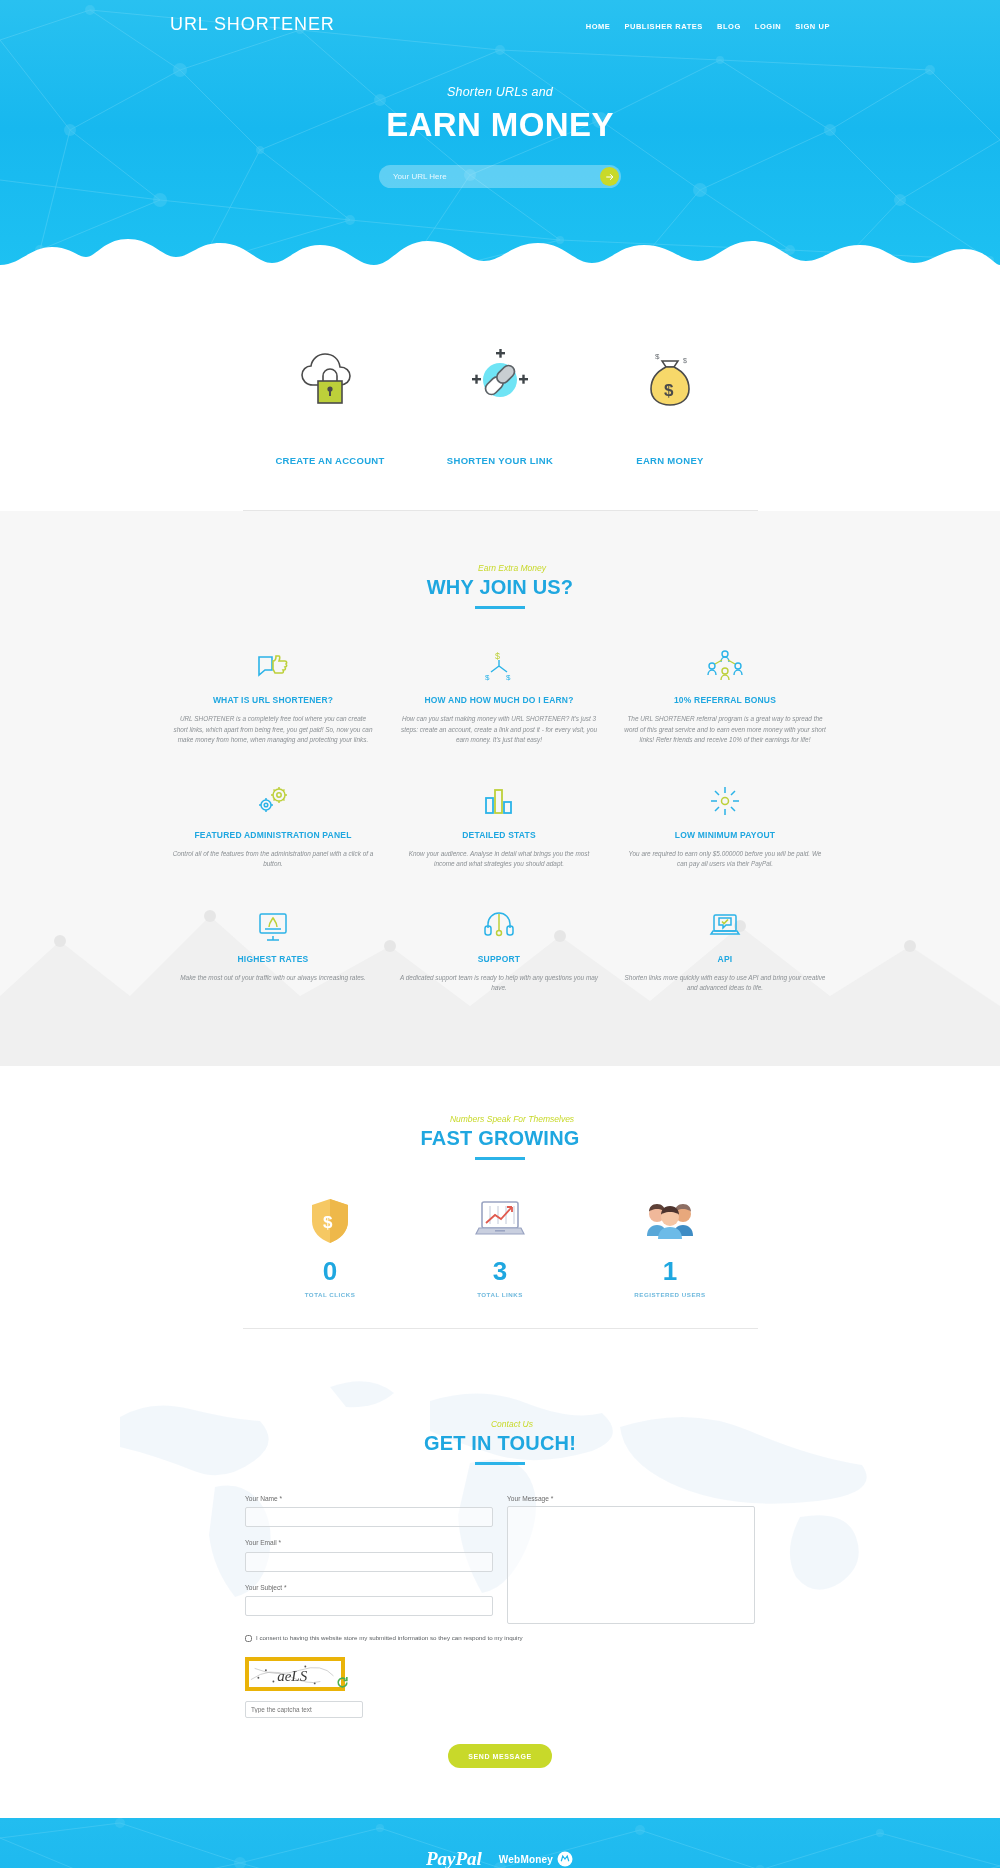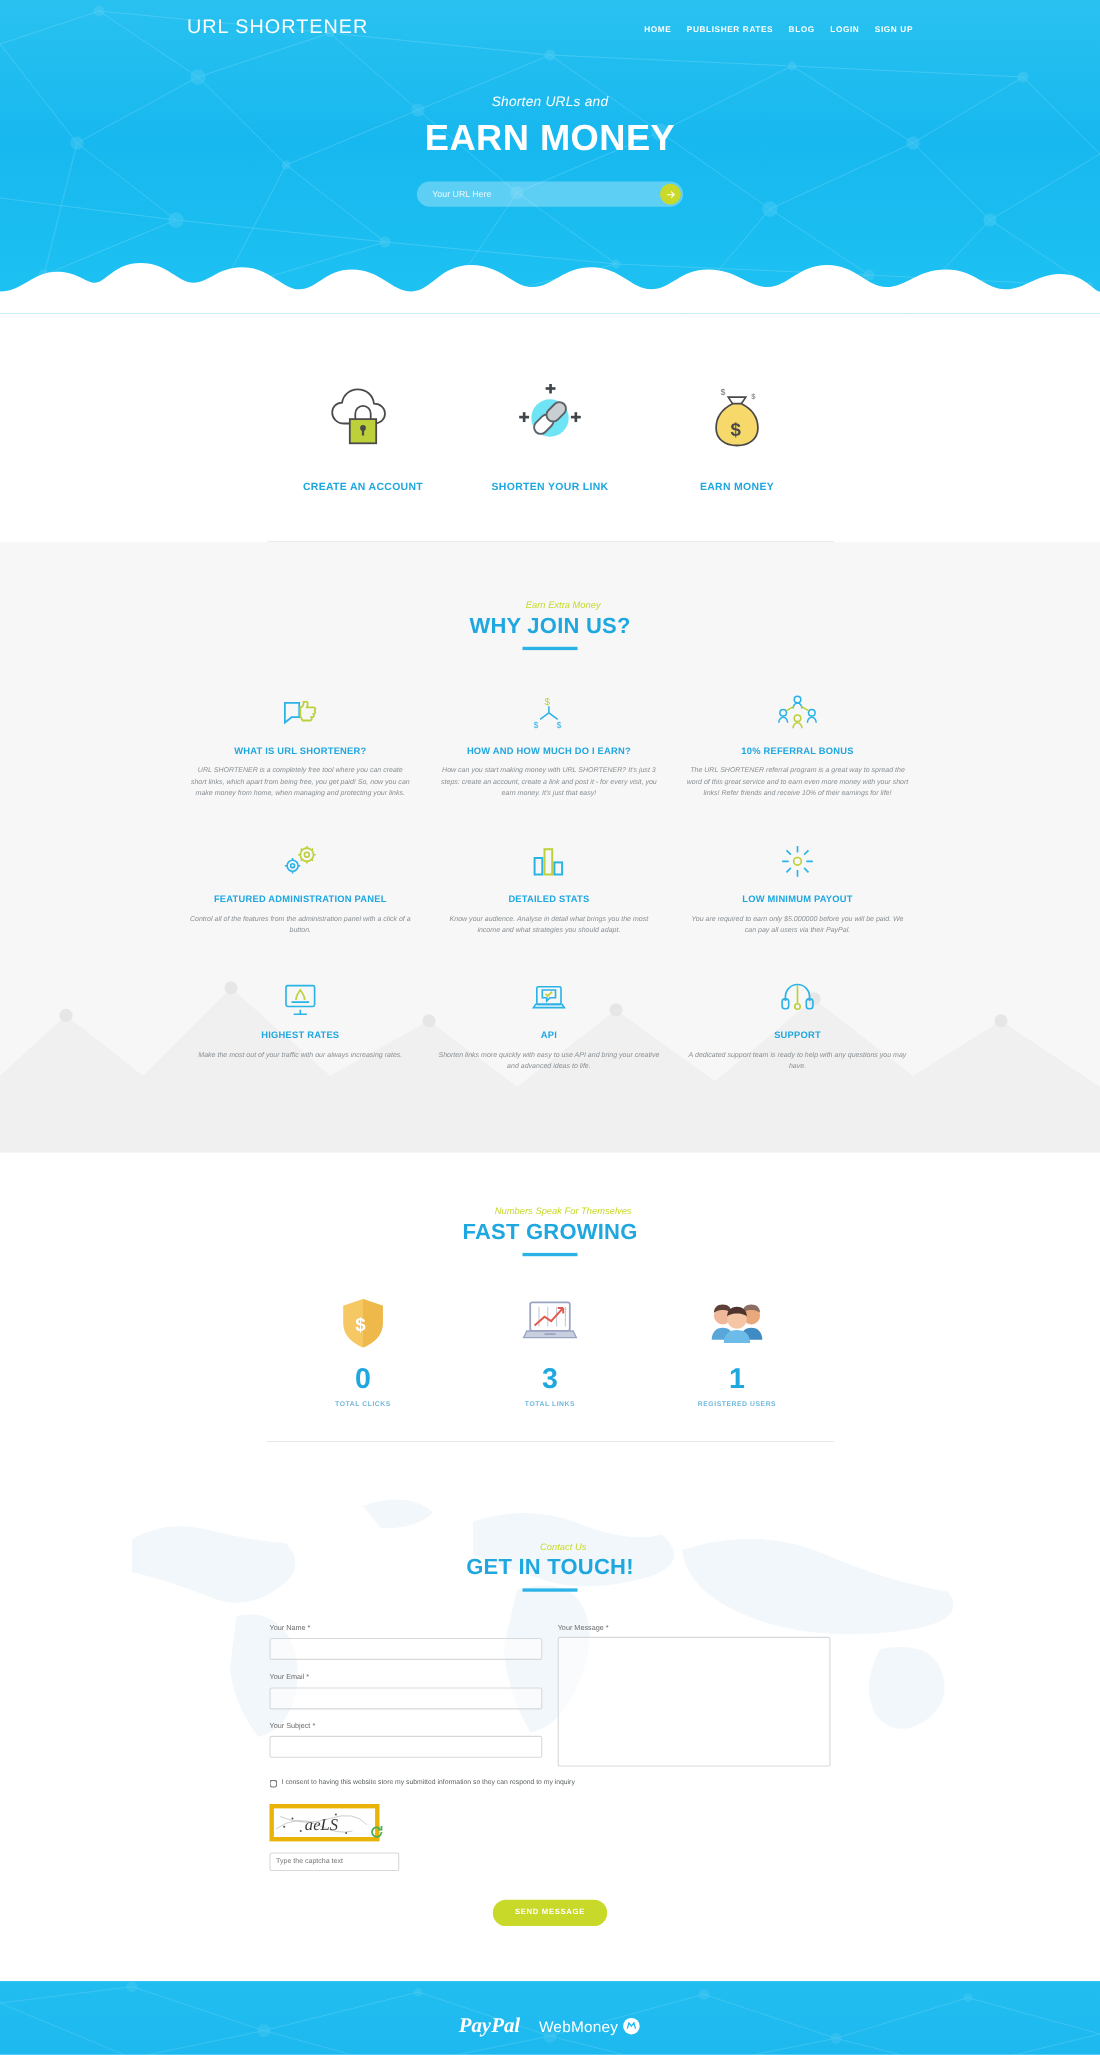--- a/index.html
+++ b/index.html
@@ -59,21 +59,21 @@
   .clouds { position:absolute; bottom:-2px; left:0; width:100%; height:70px; z-index:4; }
 
   
   .steps {
     display:flex; justify-content:center; gap:0;
     padding:60px 0 44px 0; background:#fff;
   }
   .step { width:170px; text-align:center; }
   .step-icon { height:70px; display:flex; align-items:center; justify-content:center; }
   .step-label {
-    margin-top:22px; color:#1fa7e0; font-size:9.5px; font-weight:700;
+    margin-top:40px; color:#1fa7e0; font-size:9.5px; font-weight:700;
     letter-spacing:.3px;
   }
   .divider-line {
     width:515px; height:1px; background:#e6e6e6; margin:0 auto;
   }
 
   
   .why {
     background:#f7f7f7; padding:52px 0 40px 0; position:relative; overflow:hidden;
   }
@@ -427,43 +427,43 @@
           <path d="M14 19c0-4 2-6 4-9 2 3 4 5 4 9" stroke="#bdd03a"></path>
           <path d="M10 21h16" stroke="#2bb3e8"></path>
         </svg>
       </div>
       <div class="feat-title">HIGHEST RATES</div>
       <div class="feat-desc">Make the most out of your traffic with our always increasing rates.</div>
     </div>
 
     <div class="feat">
       <div class="feat-icon">
-        <svg width="36" height="34" viewBox="0 0 36 34" fill="none" stroke-width="1.5">
-          <rect x="7" y="7" width="22" height="16" rx="1.5" stroke="#2bb3e8"></rect>
-          <path d="M4 26h28l-2-3H6z" stroke="#2bb3e8"></path>
-          <path d="M12 10h12v7h-5l-3 3v-3h-4z" stroke="#2bb3e8"></path>
-          <path d="M15 13.5l2 2 4-4" stroke="#bdd03a" stroke-width="1.7"></path>
-        </svg>
-      </div>
-      <div class="feat-title">API</div>
-      <div class="feat-desc">Shorten links more quickly with easy to use API and bring your creative and advanced ideas to life.</div>
-    </div>
-
-    <div class="feat">
-      <div class="feat-icon">
         <svg width="34" height="34" viewBox="0 0 34 34" fill="none" stroke-width="1.5">
           <path d="M6 20v-4a11 11 0 0122 0v4" stroke="#2bb3e8"></path>
           <rect x="3" y="18" width="6" height="9" rx="2.5" stroke="#2bb3e8"></rect>
           <rect x="25" y="18" width="6" height="9" rx="2.5" stroke="#2bb3e8"></rect>
           <path d="M17 6v16" stroke="#bdd03a"></path>
           <circle cx="17" cy="25" r="2.5" stroke="#bdd03a"></circle>
         </svg>
       </div>
       <div class="feat-title">SUPPORT</div>
       <div class="feat-desc">A dedicated support team is ready to help with any questions you may have.</div>
+    </div>
+
+    <div class="feat">
+      <div class="feat-icon">
+        <svg width="36" height="34" viewBox="0 0 36 34" fill="none" stroke-width="1.5">
+          <rect x="7" y="7" width="22" height="16" rx="1.5" stroke="#2bb3e8"></rect>
+          <path d="M4 26h28l-2-3H6z" stroke="#2bb3e8"></path>
+          <path d="M12 10h12v7h-5l-3 3v-3h-4z" stroke="#2bb3e8"></path>
+          <path d="M15 13.5l2 2 4-4" stroke="#bdd03a" stroke-width="1.7"></path>
+        </svg>
+      </div>
+      <div class="feat-title">API</div>
+      <div class="feat-desc">Shorten links more quickly with easy to use API and bring your creative and advanced ideas to life.</div>
     </div>
   </div>
 </section>
 
 <section class="stats-section">
   <div class="sec-head">
     <div class="sec-kicker">Numbers Speak For Themselves</div>
     <div class="sec-title">FAST GROWING</div>
     <div class="sec-rule"></div>
   </div>
@@ -610,21 +610,21 @@
       <circle cx="500" cy="50" r="6"></circle>
         <circle cx="640" cy="12" r="5"></circle>
         <circle cx="760" cy="52" r="5"></circle>
       <circle cx="880" cy="15" r="4"></circle>
     </g>
   </svg>
   <div class="pay-logo">
     <span style="font-family:'Liberation Serif',serif;font-style:italic;font-weight:700;font-size:19px;color:#ffffff;">PayPal</span>
   </div>
   <div class="pay-logo">
-    <span style="font-family:'Liberation Sans',sans-serif;font-weight:400;font-size:14px;color:#ffffff;letter-spacing:.2px;">WebMoney</span>
+    <span style="font-family:'Liberation Sans',sans-serif;font-weight:700;font-size:10px;color:#ffffff;letter-spacing:.2px;">WebMoney</span>
     <svg width="18" height="18" viewBox="0 0 24 24" style="margin-left:3px;">
       <circle cx="12" cy="12" r="10" fill="#fff"></circle>
       <path d="M7 15l2-7 3 4 3-4 2 7" fill="none" stroke="#1cb7ee" stroke-width="1.6"></path>
     </svg>
   </div>
 </section>
 
 <footer class="footer-bot">
   <svg class="fnet2" viewBox="0 0 1000 52" preserveAspectRatio="none">
     <g stroke="#63cff2" stroke-width="0.7" fill="none" opacity="0.7">

